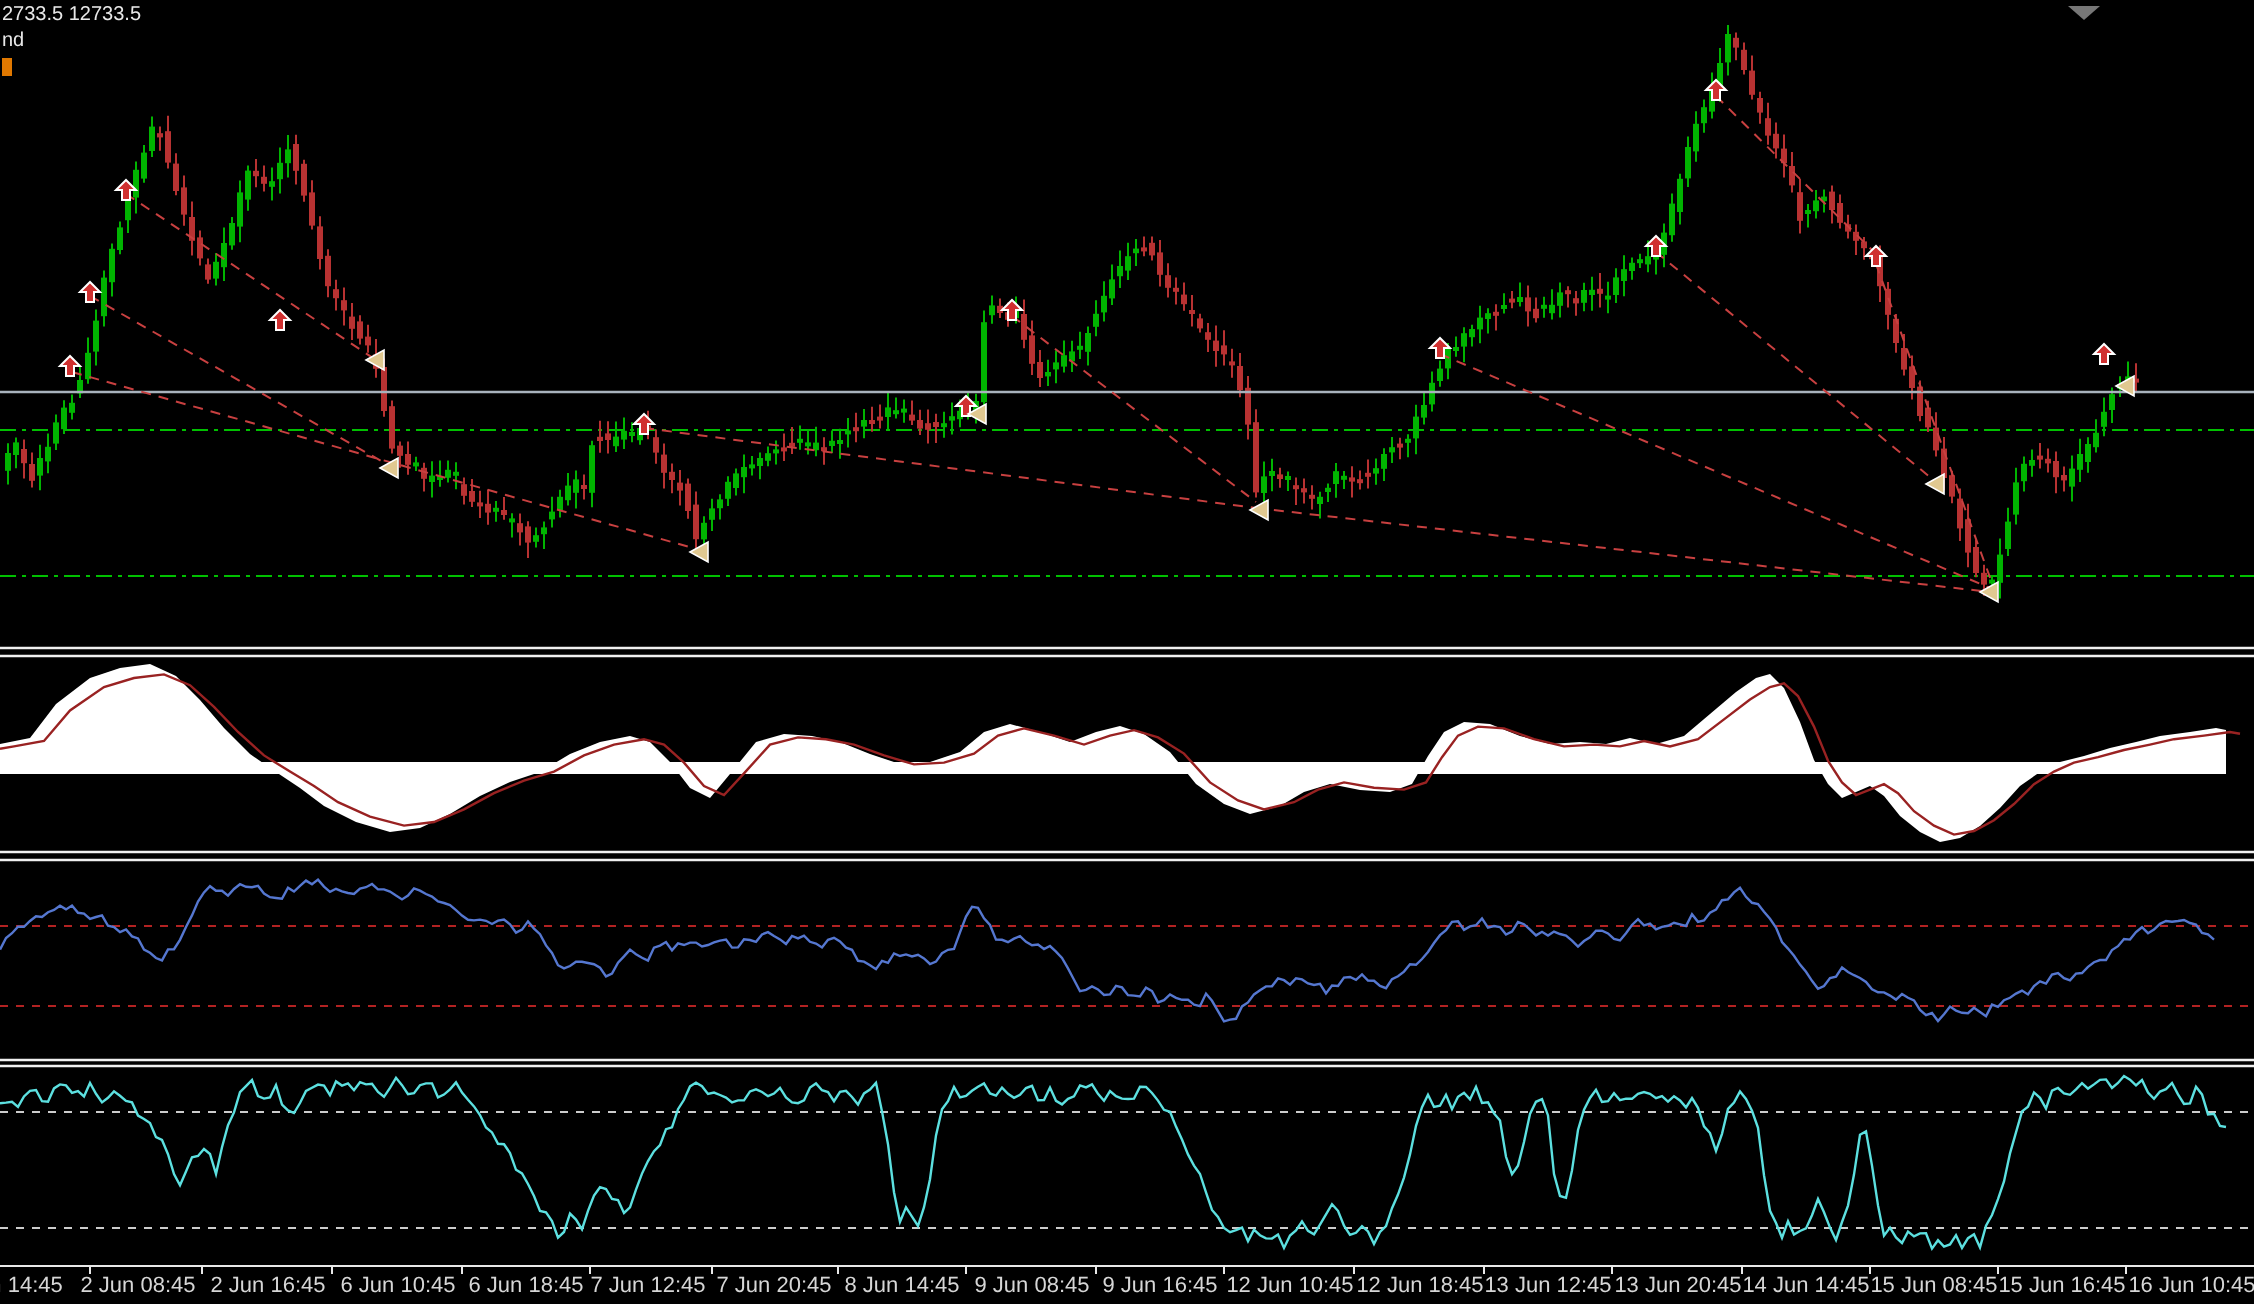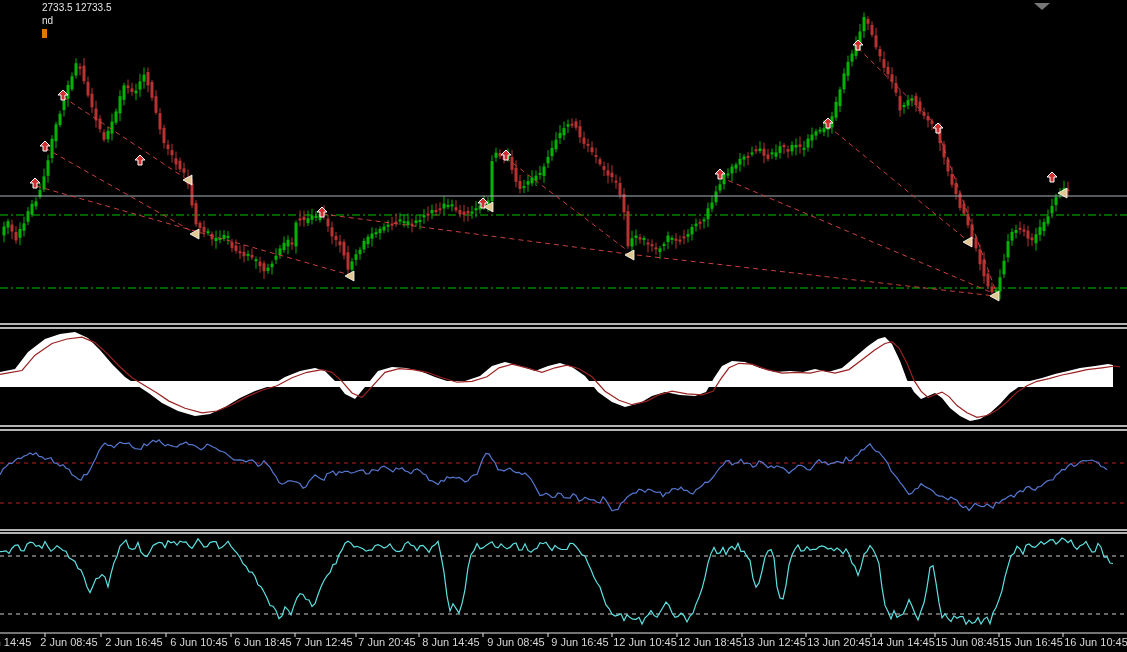--- a/index.html
+++ b/index.html
@@ -1,19 +1,19 @@
 <!DOCTYPE html>
 <html><head>
 <meta charset="utf-8">
 <style>
   html,body{margin:0;padding:0;background:#000;}
   .stage{position:relative;width:1127px;height:652px;background:#000;overflow:hidden;
          font-family:"Liberation Sans",sans-serif;}
   svg{position:absolute;left:0;top:0;}
-  .legend{position:absolute;left:1px;top:1px;color:#e8e8e8;font-size:10px;line-height:13px;z-index:5;margin-left:41px;}
+  .legend{position:absolute;left:1px;top:1px;color:#e8e8e8;font-size:10px;line-height:13px;z-index:5;}
   .legend .row{white-space:nowrap;}
   .swatch{width:5px;height:9px;margin-top:2px;}
 </style>
 </head>
 <body>
 
 <div class="stage">
   <svg id="chart" width="1127" height="652" viewBox="0 0 1127 652">
       <rect x="0" y="0" width="1127" height="652" fill="#000000"></rect>
       <g>

